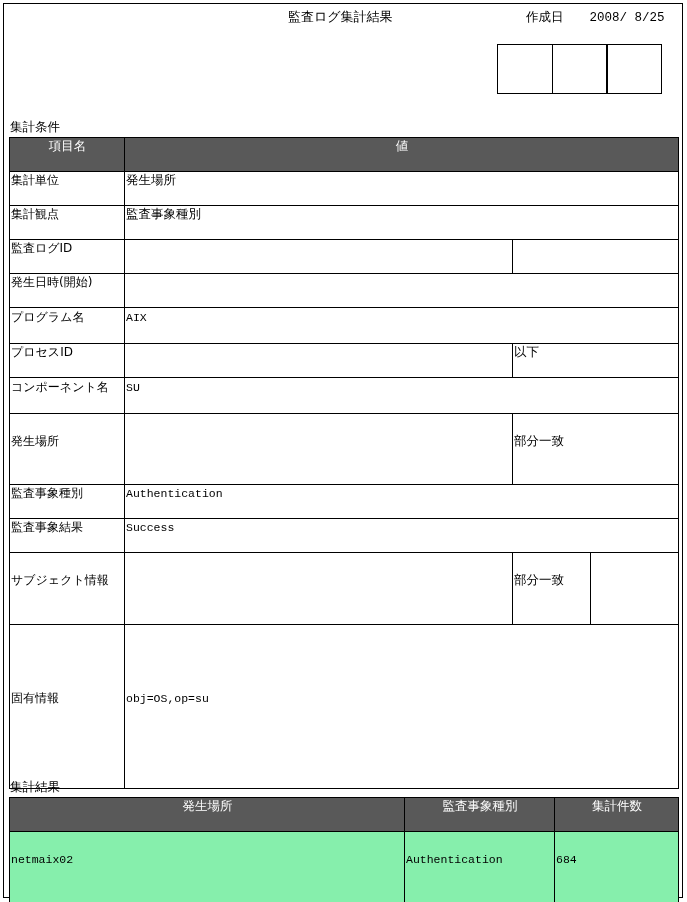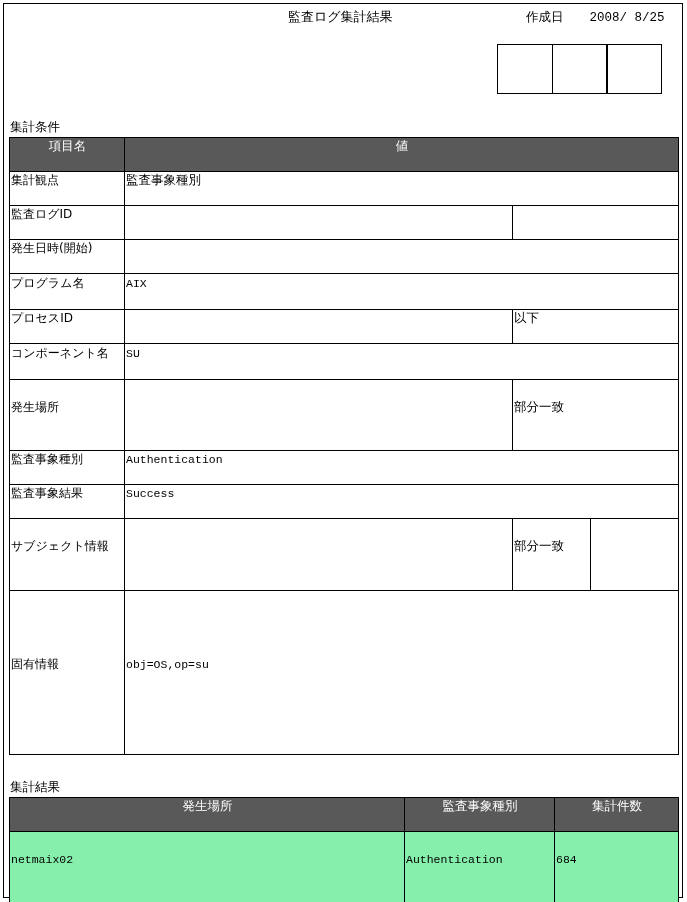--- a/index.html
+++ b/index.html
@@ -44,20 +44,24 @@
   <colgroup>
       <col style="width:115px">
       <col style="width:388px">
       <col style="width:78px">
       <col style="width:88px">
     </colgroup>
   <tbody>
       <tr style="height:21px">
     <th>項目名</th>
     <th colspan="3">値</th>
+  </tr>
+  <tr style="height:21px">
+    <td>集計単位</td>
+    <td colspan="3">発生場所</td>
   </tr>
   <tr style="height:21px">
     <td>集計観点</td>
     <td colspan="3">監査事象種別</td>
   </tr>
   <tr style="height:22px">
     <td>監査ログID</td>
     <td></td>
     <td colspan="2"></td>
   </tr>

